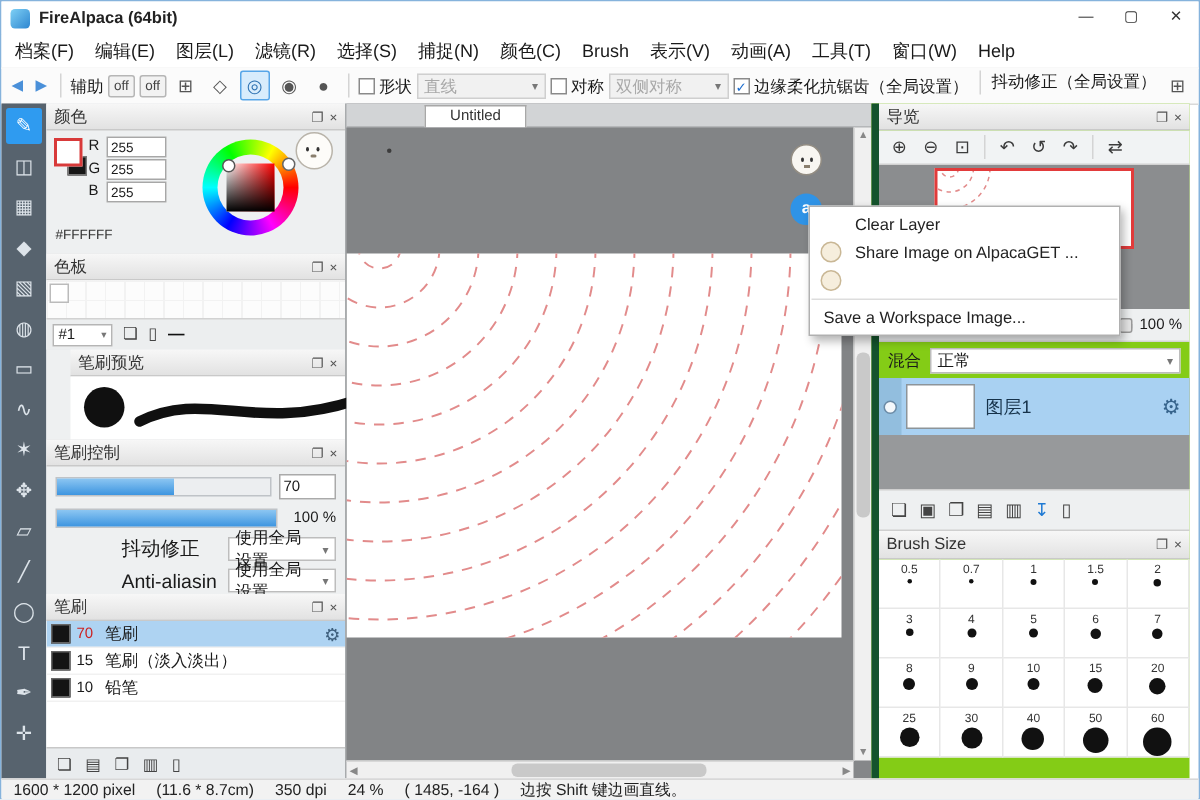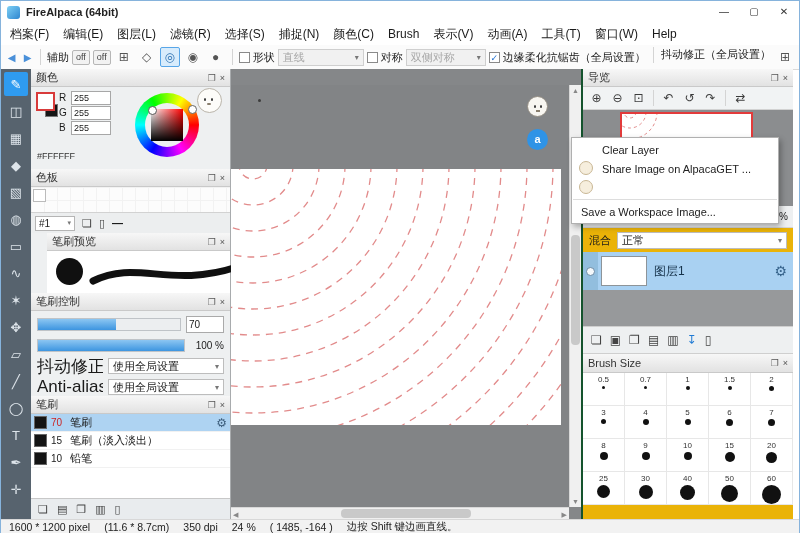--- a/index.html
+++ b/index.html
@@ -83,21 +83,21 @@
   .preview-dot{position:absolute;left:9px;top:7px;width:27px;height:27px;border-radius:50%;background:#101010;}
   .preview-stroke{position:absolute;left:0;top:0;}
 
   .ctrl-body{padding:5px 6px 0 6px;display:flex;flex-direction:column;gap:5px;}
   .ctrl-row{display:flex;align-items:center;gap:5px;height:16px;}
   .slider{flex:1;height:13px;background:#eceef0;border:1px solid #bfc3c7;position:relative;box-sizing:border-box;}
   .slider-fill{position:absolute;left:0;top:0;bottom:0;background:linear-gradient(#8cc6f2,#3d95e0);}
   .f55{width:55%;} .f100{width:100%;}
   .value-box{width:32px;height:15px;border:1px solid #aaa;background:#fff;font-size:10px;line-height:15px;padding:0 2px;box-sizing:content-box;}
   .pct{font-size:10px;width:34px;text-align:right;}
-  .ctrl-label{font-size:17px;width:66px;white-space:nowrap;overflow:hidden;}
+  .ctrl-label{font-size:13px;width:66px;white-space:nowrap;overflow:hidden;margin-left:44px;}
   .ctrl-dd{flex:1;height:16px;}
 
   .brush-list{height:84px;background:#fff;overflow:hidden;}
   .brush-row{height:17px;display:flex;align-items:center;gap:4px;padding:0 3px;font-size:11px;border-bottom:1px solid #f1f1f1;}
   .brush-row.selected{background:#aed3f2;}
   .brush-swatch{width:11px;height:11px;background:#141414;border:1px solid #666;flex:none;}
   .brush-size-txt{width:15px;font-size:10px;flex:none;}
   .brush-size-txt.red{color:#cc2222;}
   .brush-name{white-space:nowrap;overflow:hidden;}
   .brush-gear{margin-left:auto;color:#3e5f7d;font-size:12px;}
@@ -118,28 +118,28 @@
   .fb-alpaca .mouth{position:absolute;left:8px;top:13px;width:4px;height:2px;background:#8a7f6e;}
   .fb-get{left:296px;top:44px;background:#2f93e6;color:#fff;font-size:11px;font-weight:bold;text-align:center;line-height:20px;}
   .vscroll{position:absolute;left:338px;top:16px;width:12px;height:422px;background:#f0f0f0;border-left:1px solid #d8d8d8;box-sizing:border-box;}
   .vthumb{position:absolute;left:1px;top:150px;width:9px;height:110px;background:#c9c9c9;border-radius:4px;}
   .hscroll{position:absolute;left:0;top:438px;width:338px;height:12px;background:#f0f0f0;border-top:1px solid #d8d8d8;box-sizing:border-box;}
   .hthumb{position:absolute;left:110px;top:1px;width:130px;height:9px;background:#c9c9c9;border-radius:4px;}
   .sarrow{position:absolute;font-size:7px;color:#888;line-height:11px;}
 
   
   .context-menu{position:absolute;left:538px;top:136px;width:206px;background:#fff;border:1px solid #b0b0b0;
-                box-shadow:2px 3px 6px rgba(0,0,0,.3);z-index:40;padding:2px 0;margin-left:32px;}
+                box-shadow:2px 3px 6px rgba(0,0,0,.3);z-index:40;padding:2px 0;}
   .cm-item{height:19px;display:flex;align-items:center;font-size:11px;color:#222;padding-left:30px;position:relative;white-space:nowrap;}
   .cm-item.noindent{padding-left:9px;}
   .cm-icon{position:absolute;left:7px;top:2px;width:14px;height:14px;border-radius:50%;background:#f6eedd;border:1px solid #c9b795;box-sizing:border-box;}
   .cm-sep{height:1px;background:#ddd;margin:2px 1px;}
 
   
-  .right-panels{position:absolute;left:580px;top:68px;width:212px;height:450px;background:#eab308;border-left:2px solid #14532d;box-sizing:border-box;}
+  .right-panels{position:absolute;left:580px;top:68px;width:212px;height:450px;background:#84cc16;border-left:5px solid #14532d;box-sizing:border-box;}
   .nav-toolbar{height:22px;background:#f1f3f4;border-bottom:1px solid #d2d2d2;display:flex;align-items:center;gap:2px;padding:0 4px;}
   .nav-btn{width:19px;height:18px;display:flex;align-items:center;justify-content:center;font-size:12px;color:#3c3c3c;}
   .nav-content{height:96px;background:#8b8d8f;position:relative;overflow:hidden;}
   .view-rect{position:absolute;left:37px;top:2px;width:133px;height:54px;background:#fff;border:2px solid #e23b3b;box-sizing:border-box;overflow:hidden;}
 
   .opacity-strip{height:21px;display:flex;align-items:center;gap:5px;padding:0 5px;background:#eef0f1;border-bottom:1px solid #d5d5d5;font-size:10px;}
   .op-slider{flex:1;height:12px;position:relative;}
   .op-track{position:absolute;left:0;right:0;top:5px;height:3px;background:#bfc2c5;}
   .op-handle{position:absolute;right:0;top:1px;width:9px;height:10px;background:#e6e6e6;border:1px solid #9a9a9a;border-radius:2px;box-sizing:border-box;}
   .blend-row{height:24px;display:flex;align-items:center;gap:6px;padding:0 6px;font-size:11px;text-align:center;}
@@ -404,20 +404,23 @@
         <span>❏</span>
         <span>▤</span>
         <span>❐</span>
         <span>▥</span>
         <span>▯</span>
       </div>
     </div>
   </div>
 
   <div class="workspace">
+    <div class="tabbar">
+      <div class="canvas-tab">Untitled</div>
+    </div>
     <div class="canvas-area">
       <div class="canvas-white">
         <svg width="330" height="256" viewBox="0 0 330 256">
           <g fill="none" stroke="#e28b8b" stroke-width="1.3" stroke-dasharray="7 6">
             <circle cx="22" cy="-4" r="14"></circle>
               <circle cx="22" cy="-4" r="40"></circle>
             <circle cx="22" cy="-4" r="66"></circle>
               <circle cx="22" cy="-4" r="92"></circle>
             <circle cx="22" cy="-4" r="118"></circle>
               <circle cx="22" cy="-4" r="144"></circle>

